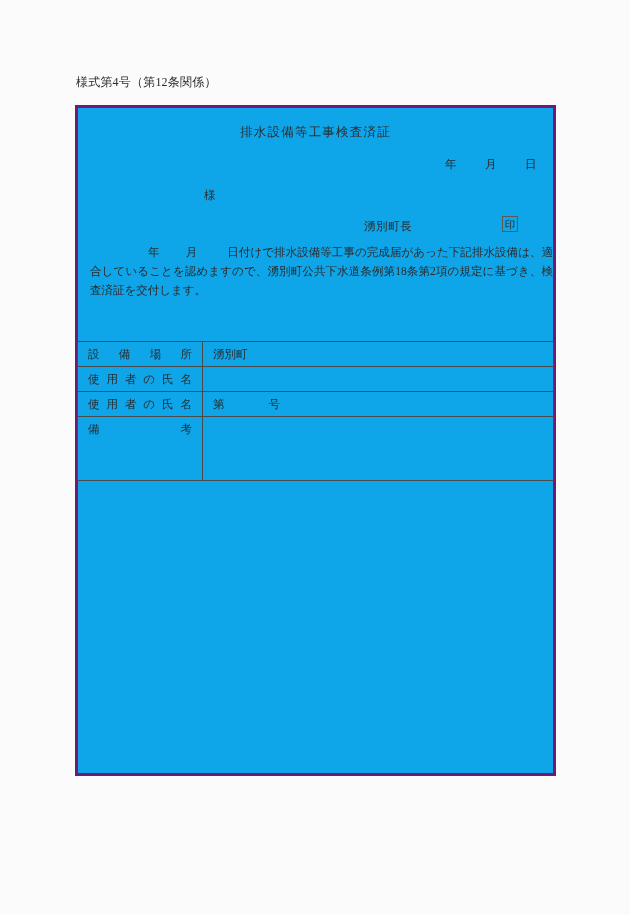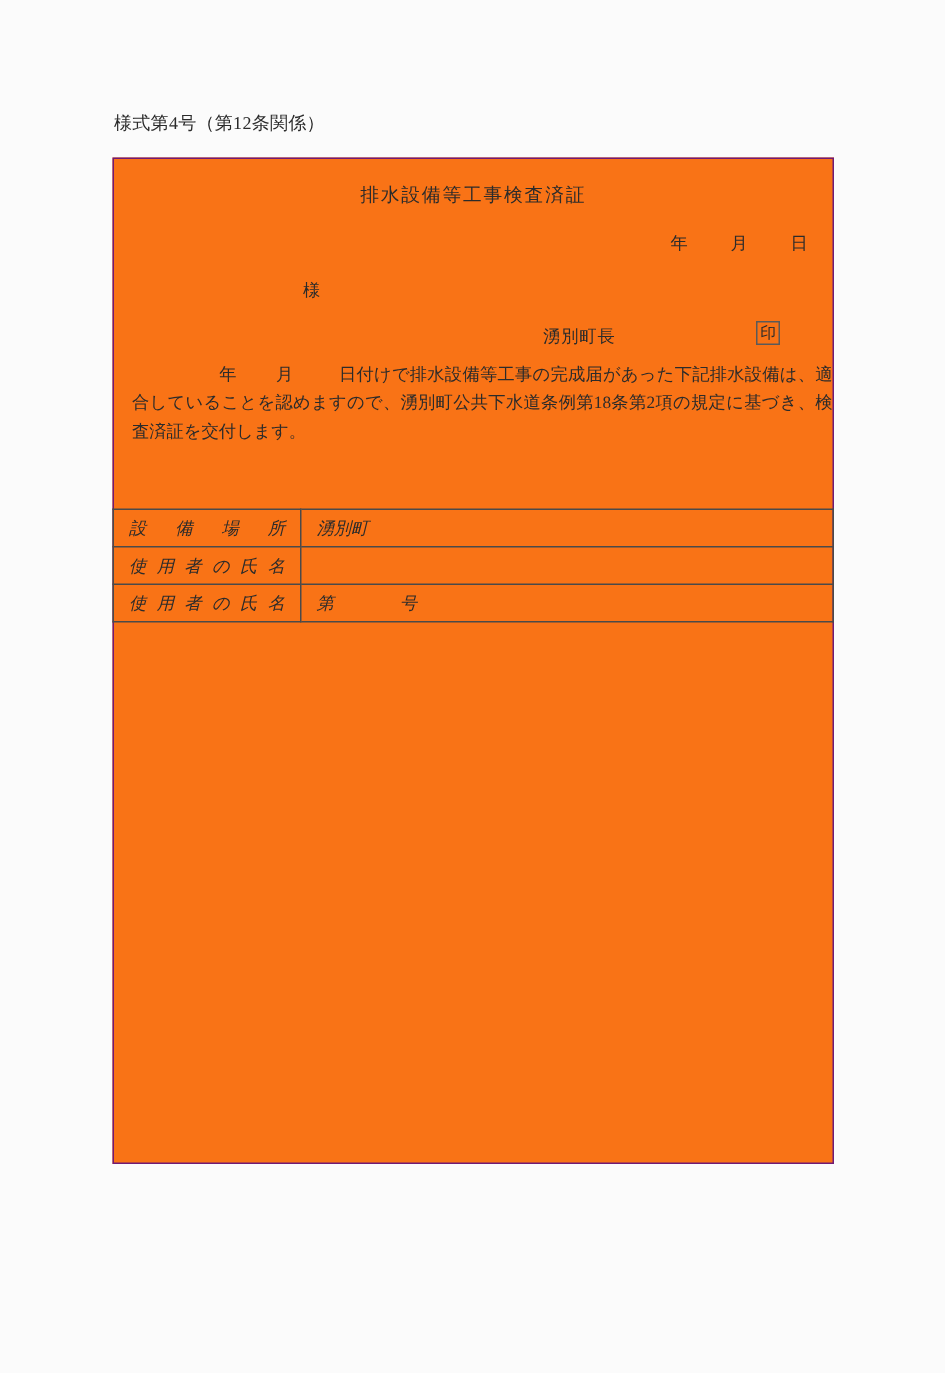--- a/index.html
+++ b/index.html
@@ -33,23 +33,23 @@
     white-space: nowrap;
   }
 
   
   .frame {
     position: absolute;
     left: 75px;
     top: 105px;
     width: 481px;
     height: 671px;
-    border: 1px solid #701a75;
+    border: 3px solid #701a75;
     box-sizing: border-box;
-    background: #f97316;
+    background: #0ea5e9;
   }
 
   
   .cert-head {
     position: relative;
     height: 233px;
   }
 
   .cert-title {
     position: absolute;
@@ -129,21 +129,20 @@
     top: 233px;
     border-collapse: collapse;
     width: calc(100% + 2px);
     table-layout: fixed;
   }
   .tbl td {
     border: 1px solid #4a4a4a;
     font-size: 11.5px;
     vertical-align: top;
     padding: 0;
-    font-style: italic;
   }
   .col-label { width: 124px; }
 
   .lbl {
     padding: 5px 10px 4px 10px;
     text-align: justify;
     text-align-last: justify;
     white-space: nowrap;
   }
   .lbl-mid {
@@ -226,17 +225,25 @@
             <div class="lbl">使用者の氏名</div>
           </td>
           <td>
             <div class="val">
               <span>第</span><span class="gap-n"></span><span>号</span>
             </div>
           </td>
         </tr>
 
 
+        <tr class="row-remarks">
+          <td class="col-label lbl-mid">
+            <div class="lbl">備考</div>
+          </td>
+          <td>
+            <div class="val"></div>
+          </td>
+        </tr>
       </tbody>
     </table>
 
   </div>
 </div>
 
 </body></html>

